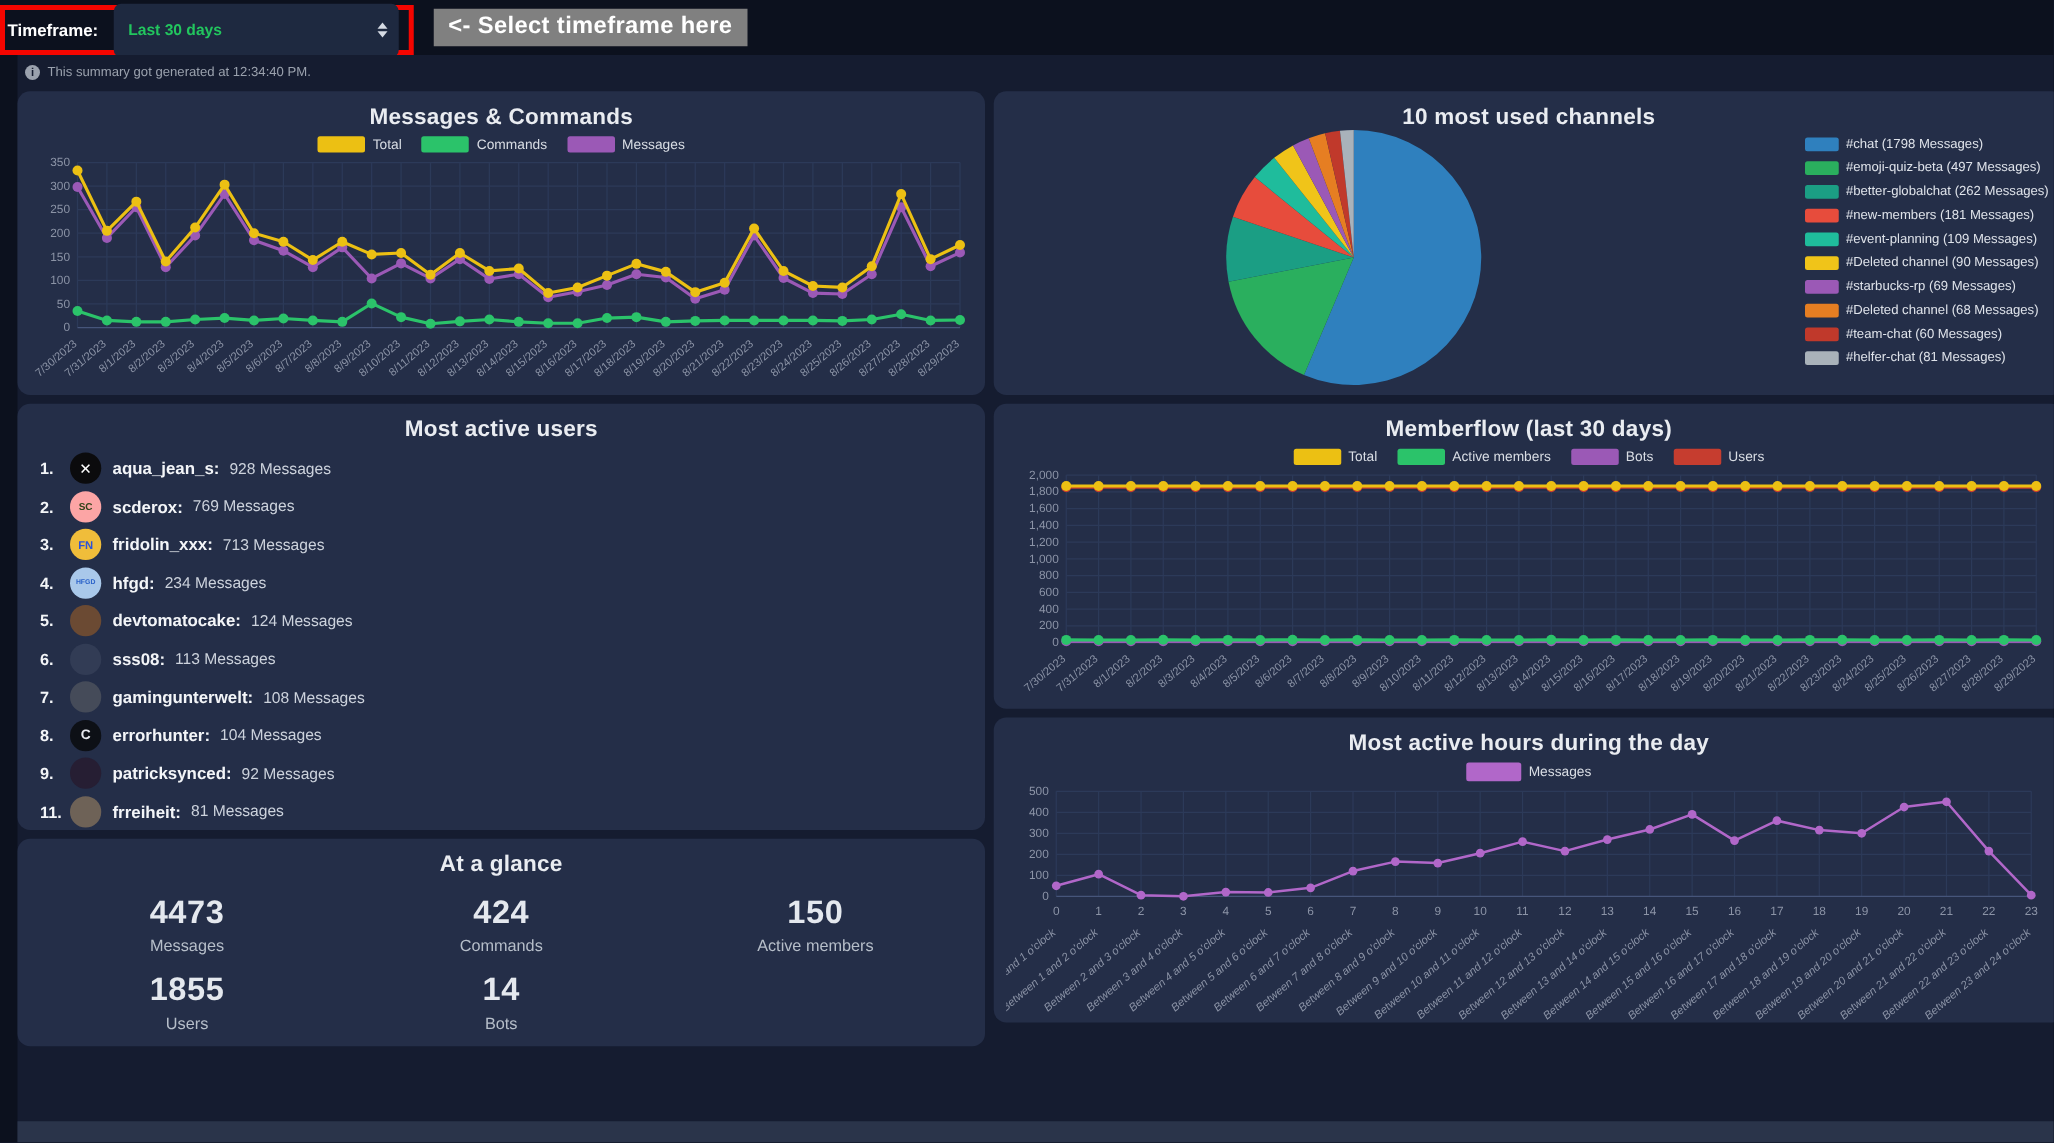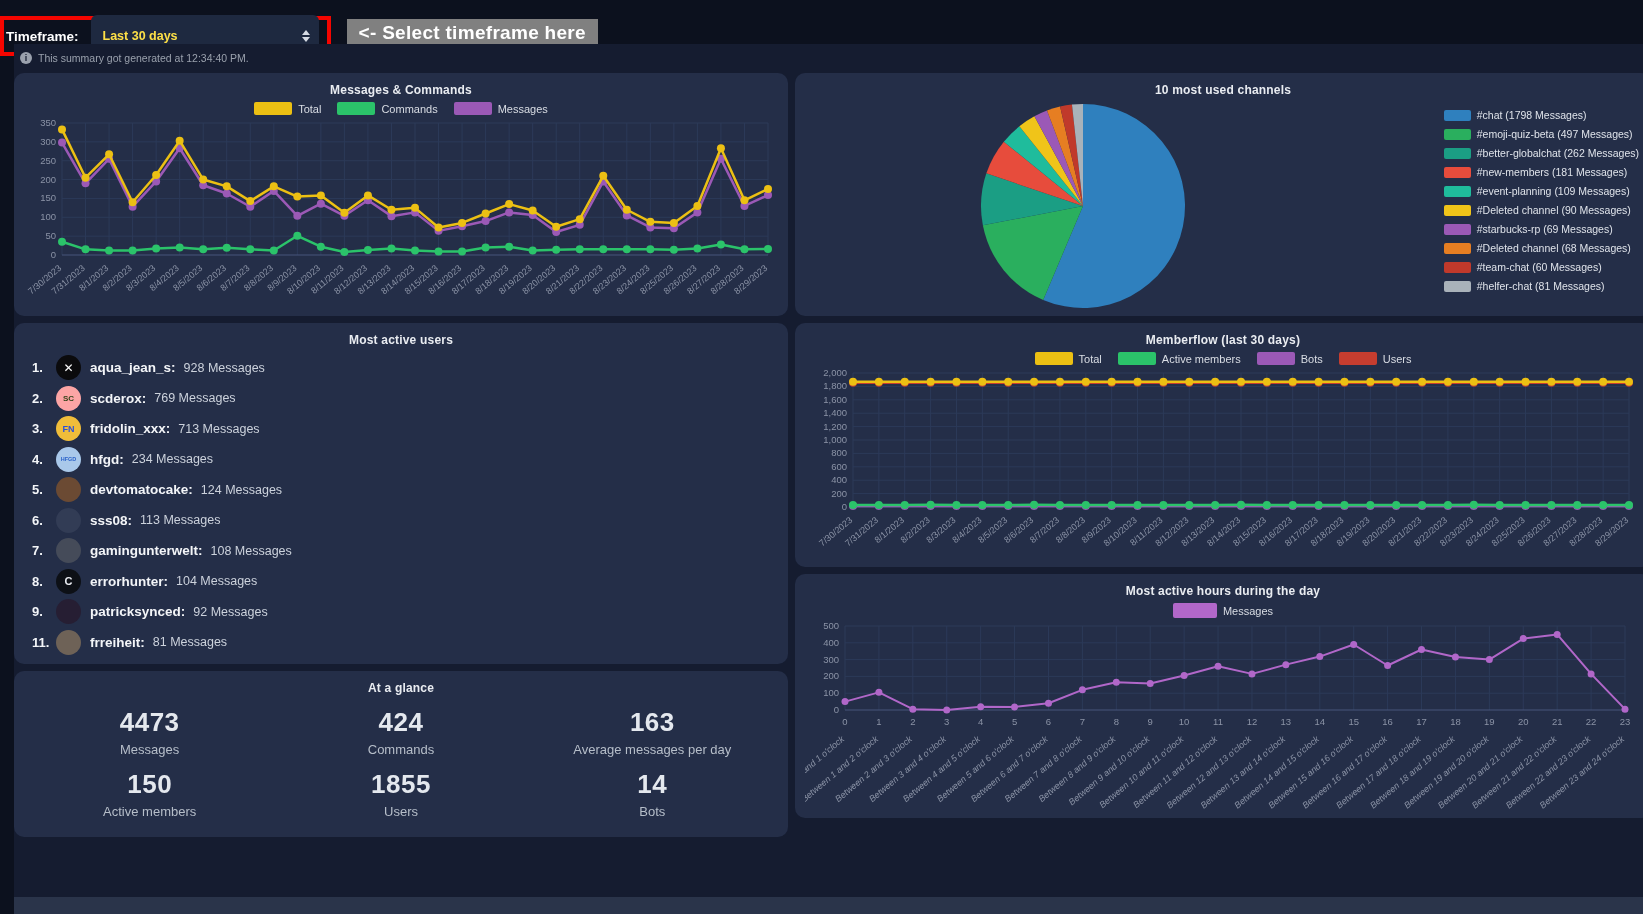--- a/index.html
+++ b/index.html
@@ -1,24 +1,24 @@
 <!DOCTYPE html>
 <html><head>
 <meta charset="utf-8">
 <style>
   * { margin:0; padding:0; box-sizing:border-box; }
   html,body { width:1643px; height:914px; overflow:hidden; }
   body { background:#0c111e; font-family:"Liberation Sans","DejaVu Sans",sans-serif; }
 
   
-  .topbar { height:44px; display:flex; align-items:flex-start; padding-top:16px; }
+  .topbar { height:44px; display:flex; align-items:flex-start; padding-top:4px; }
   .tf-box { display:flex; align-items:center; gap:12px; border:4px solid #f50500; padding:3px 8px 3px 2px; height:40px; }
   .tf-label { color:#ffffff; font-weight:700; font-size:13.5px; white-space:nowrap; }
   .select-wrap { position:relative; }
-  .tf-select { appearance:none; -webkit-appearance:none; width:228px; height:43px; background:#1e2940; color:#fde047;
+  .tf-select { appearance:none; -webkit-appearance:none; width:228px; height:43px; background:#1e2940; color:#22c55e;
                font-weight:700; font-size:12.5px; border:none; border-radius:6px; padding:0 26px 0 12px;
                font-family:"Liberation Sans",sans-serif; }
   .sel-arrows { position:absolute; right:9px; top:50%; transform:translateY(-50%); display:flex; flex-direction:column; gap:2px; pointer-events:none; }
   .tri { width:0; height:0; border-left:4px solid transparent; border-right:4px solid transparent; }
   .tri.up { border-bottom:5px solid #d6dbe4; }
   .tri.down { border-top:5px solid #d6dbe4; }
   .tf-hint { margin-left:16px; margin-top:3px; background:#808080; color:#ffffff; font-weight:700; font-size:19px;
              padding:3px 12px 5px; letter-spacing:.3px; white-space:nowrap;text-align:center; }
 
   
@@ -32,21 +32,21 @@
   .col { display:flex; flex-direction:column; gap:7px; }
 
   .panel { background:#242e48; border-radius:10px; padding:8px 10px; width:100%; position:relative; }
   .p-mc { height:243px; }
   .p-users { height:341px; }
   .p-glance { height:166px; }
   .p-pie { height:243px; }
   .p-flow { height:244px; }
   .p-hours { height:244px; }
 
-  .panel h3 { text-align:center; font-size:12px; font-weight:700; color:#e9ecf1; letter-spacing:.2px; margin:2px 0; position:relative; z-index:2; }
+  .panel h3 { text-align:center; font-size:18px; font-weight:700; color:#e9ecf1; letter-spacing:.2px; margin:2px 0; position:relative; z-index:2; }
 
   .legend { display:flex; justify-content:center; gap:16px; margin:5px 0 2px; }
   .lg-row { display:flex; align-items:center; gap:6px; }
   .lg-chip { width:38px; height:13px; border-radius:2px; display:inline-block; }
   .lg-label { font-size:11px; color:#d9dde4; }
   .p-hours .lg-chip { width:44px; height:15px; }
 
   .legend-vert { position:absolute; right:12px; top:36px; display:flex; flex-direction:column; gap:7px; z-index:2; }
   .legend-vert .lg-chip { width:27px; height:11px; }
   .legend-vert .lg-label { font-size:10.5px; color:#dfe3ea; }
@@ -395,24 +395,20 @@
   <div class="stat">
     <div class="stat-value">4473</div>
     <div class="stat-label">Messages</div>
   </div>
 
   <div class="stat">
     <div class="stat-value">424</div>
     <div class="stat-label">Commands</div>
   </div>
 
-  <div class="stat">
-    <div class="stat-value">163</div>
-    <div class="stat-label">Average messages per day</div>
-  </div>
 
   <div class="stat">
     <div class="stat-value">150</div>
     <div class="stat-label">Active members</div>
   </div>
 
   <div class="stat">
     <div class="stat-value">1855</div>
     <div class="stat-label">Users</div>
   </div>

